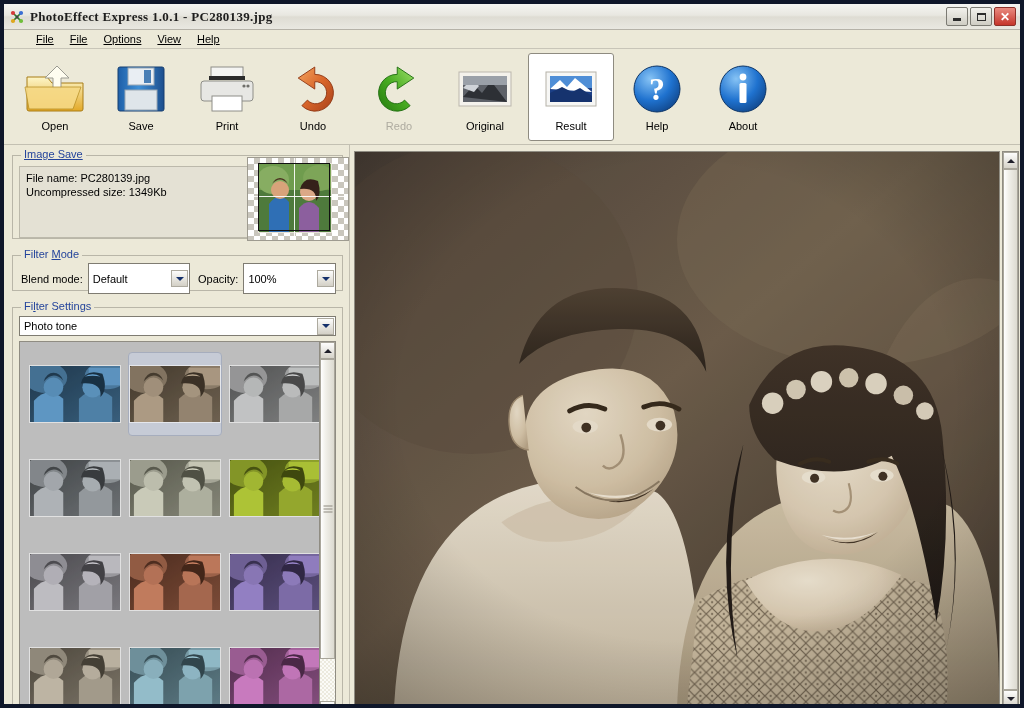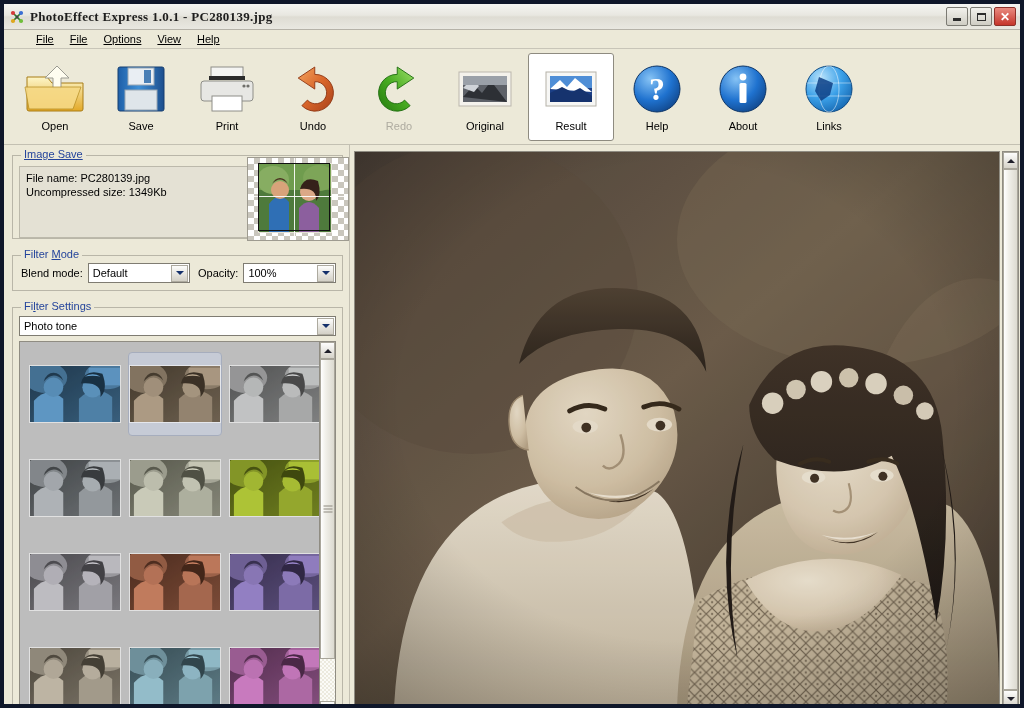--- a/index.html
+++ b/index.html
@@ -143,21 +143,21 @@
   .navthumb .crosshair-v{position:absolute;top:0;bottom:0;left:46px;width:1px;background:#fff;opacity:.9;}
   .navthumb .vp{position:absolute;left:10px;top:5px;width:72px;height:68px;border:1px solid #111;box-sizing:border-box;}
 
   
   .fmrow{
     display:flex;align-items:center;
     padding:7px 6px 8px 8px;
   }
   .fmlabel{font-size:11px;color:#000;margin-right:5px;white-space:nowrap;}
   .combo{
-    height:20px;background:#fff;border:1px solid #7f7c72;
+    height:31px;background:#fff;border:1px solid #7f7c72;
     display:flex;align-items:center;box-sizing:border-box;
     position:relative;
   }
   .combo .cval{padding-left:4px;font-size:11px;color:#000;flex:1;white-space:nowrap;overflow:hidden;}
   .combo .carrow{
     width:17px;height:17px;margin:0 1px 0 0;
     background:linear-gradient(to bottom,#fdfdfc,#d3d0c6);
     border:1px solid #adaa9f;box-sizing:border-box;
     display:flex;align-items:center;justify-content:center;
     flex:0 0 auto;
@@ -427,38 +427,20 @@
               </radialGradient>
             </defs>
           <circle cx="28" cy="26" r="23" fill="url(#gi)" stroke="#0c3568"></circle>
           <circle cx="28" cy="14" r="3.4" fill="#fff"></circle>
           <rect x="24.5" y="20" width="7" height="20" rx="1.5" fill="#fff"></rect>
         </svg>
       </span>
       <span class="lbl">About</span>
     </div>
 
-    <div class="tbtn">
-      <span class="ico">
-        <svg class="svgico" width="56" height="52" viewBox="0 0 56 52">
-          <defs>
-              <radialGradient id="gg" cx="0.33" cy="0.26" r="0.9">
-            <stop offset="0" stop-color="#b7e2fb"></stop>
-                <stop offset="0.5" stop-color="#3ba0e8"></stop>
-                <stop offset="1" stop-color="#0e5ba5"></stop>
-              </radialGradient>
-            </defs>
-          <circle cx="28" cy="26" r="23" fill="url(#gg)" stroke="#0c4a85"></circle>
-          <ellipse cx="28" cy="26" rx="10" ry="23" fill="none" stroke="#ffffff" stroke-opacity="0.5"></ellipse>
-          <path d="M6 20 h44 M6 33 h44" stroke="#ffffff" stroke-opacity="0.45" fill="none"></path>
-          <path d="M18 14 l14 6 l-3 12 l-9 6 l-6 -10 z" fill="#0d3f86" opacity="0.85"></path>
-        </svg>
-      </span>
-      <span class="lbl">Links</span>
-    </div>
 
   </div>
 
   <div class="body">
 
     <div class="leftpane">
 
       <div class="group" style="height:84px;">
         <span class="legend"><u>Image Save</u></span>
         <div class="infowrap">

